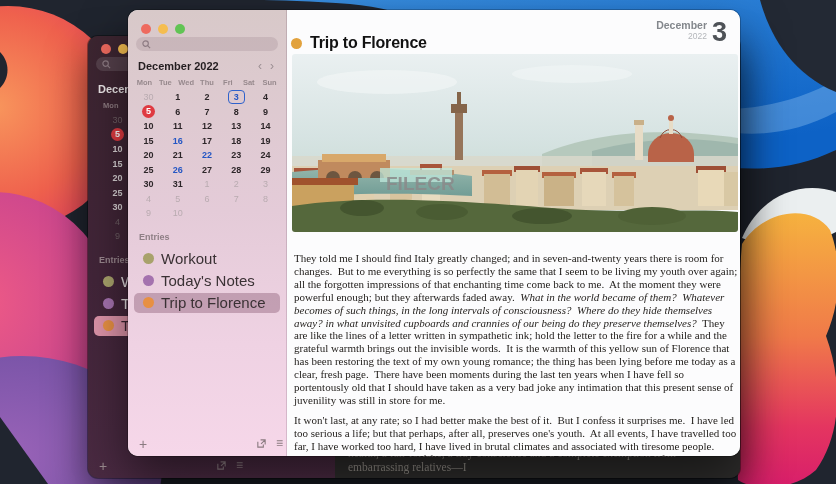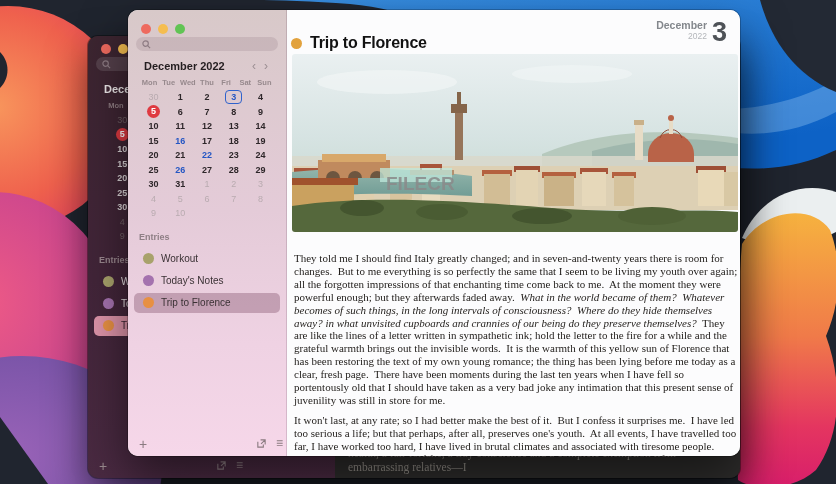--- a/index.html
+++ b/index.html
@@ -20,21 +20,21 @@
              border-right:1px solid rgba(80,50,70,.18);}
   .back .sb{width:247px;background:linear-gradient(180deg,#3c2530 0%,#422539 55%,#4a2a42 100%);}
   .lights{display:flex;gap:7px;margin:14px 0 0 13px;}
   .back .lights{margin-top:8px;}
   .tl{width:10px;height:10px;border-radius:50%;}
   .tl.r{background:#ee6a5e;} .tl.y{background:#f5bd4f;} .tl.g{background:#61c454;}
   .search{display:flex;align-items:center;gap:4px;margin:3px 8px 0 8px;height:14px;border-radius:7px;
           background:rgba(110,85,100,.16);padding:0 6px;}
   .back .search{background:rgba(255,255,255,.12);margin-right:97px;}
   .search svg{flex:0 0 auto;}
-  .cal{margin-top:9px;padding:0 12px;}
+  .cal{margin-top:9px;padding:0 6px;}
   .back .cal{margin-top:12px;}
   .cal-head{display:flex;align-items:center;padding:0 2px 0 4px;}
   .cal-title{font-size:11px;font-weight:bold;color:#241e20;letter-spacing:0;}
   .back .cal-title{color:#ece7e8;}
   .cal-sp{flex:1;}
   .cal-nav{font-size:12px;line-height:10px;color:#9b8e92;padding:0 4px;cursor:default;}
   .wd-row{display:grid;grid-template-columns:repeat(7,1fr);margin-top:6px;}
   .wd-c{text-align:center;font-size:7.5px;color:#97898d;font-weight:bold;}
   .back .wd-c{color:#8d7b81;}
   .grid{display:grid;grid-template-columns:repeat(5,1fr);grid-auto-rows:14.5px;margin-top:3px;align-items:center;}
@@ -44,21 +44,21 @@
   .day.muted{color:#b9abb0;font-weight:500;}
   .back .day.muted{color:#6e5f64;}
   .day.marked{color:#2456c4;font-weight:bold;text-align:center;}
   .back .day.marked{color:#6f9ae0;}
   .day.selected span{border:1px solid #2f62cc;color:#2456c4;font-weight:bold;}
   .day.today span{background:#df3a41;color:#fff;border-radius:50%;min-width:13px;width:13px;height:13px;line-height:13px;}
   .ent-label{margin:11px 0 0 11px;font-size:9px;font-weight:bold;color:#8e7f85;}
   .back .ent-label{color:#97868c;}
   .ent-list{margin-top:7px;}
   .ent{display:flex;align-items:center;gap:7px;height:20px;margin:2px 6px;padding-left:9px;border-radius:5px;
-       font-size:10px;font-weight:500;color:#3a3134;}
+       font-size:15px;font-weight:500;color:#3a3134;}
   .back .ent{color:#e6e0e2;}
   .ent .dot{width:11px;height:11px;border-radius:50%;flex:0 0 auto;}
   .ent.sel{background:rgba(130,80,105,.38);}
   .back .ent.sel{background:#dc93a8;color:#3a2430;}
   .plus{position:absolute;bottom:5px;left:11px;font-size:14px;line-height:14px;color:#8a7b80;}
   .back .plus{color:#9b8b90;}
   .bicons{position:absolute;bottom:7px;left:128px;display:flex;gap:9px;align-items:center;color:#8a7b80;}
   .back .bicons{color:#8d7d83;}
   .bicons .hamb{font-size:12px;line-height:11px;font-weight:bold;}
 

